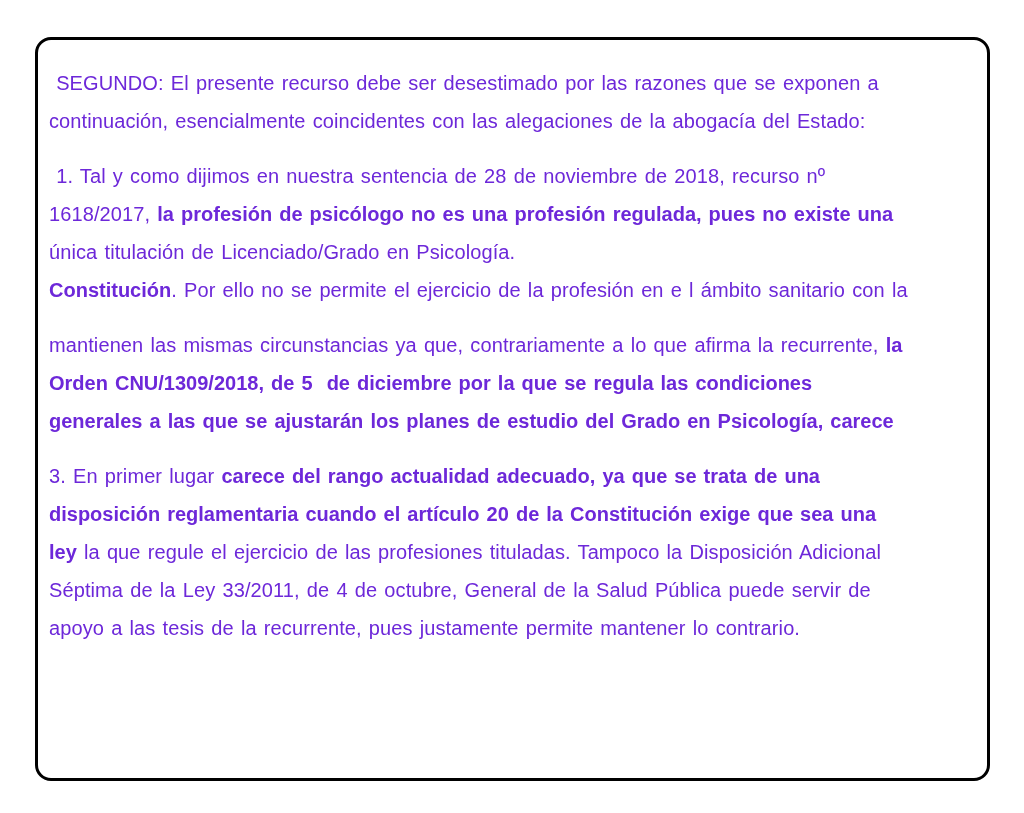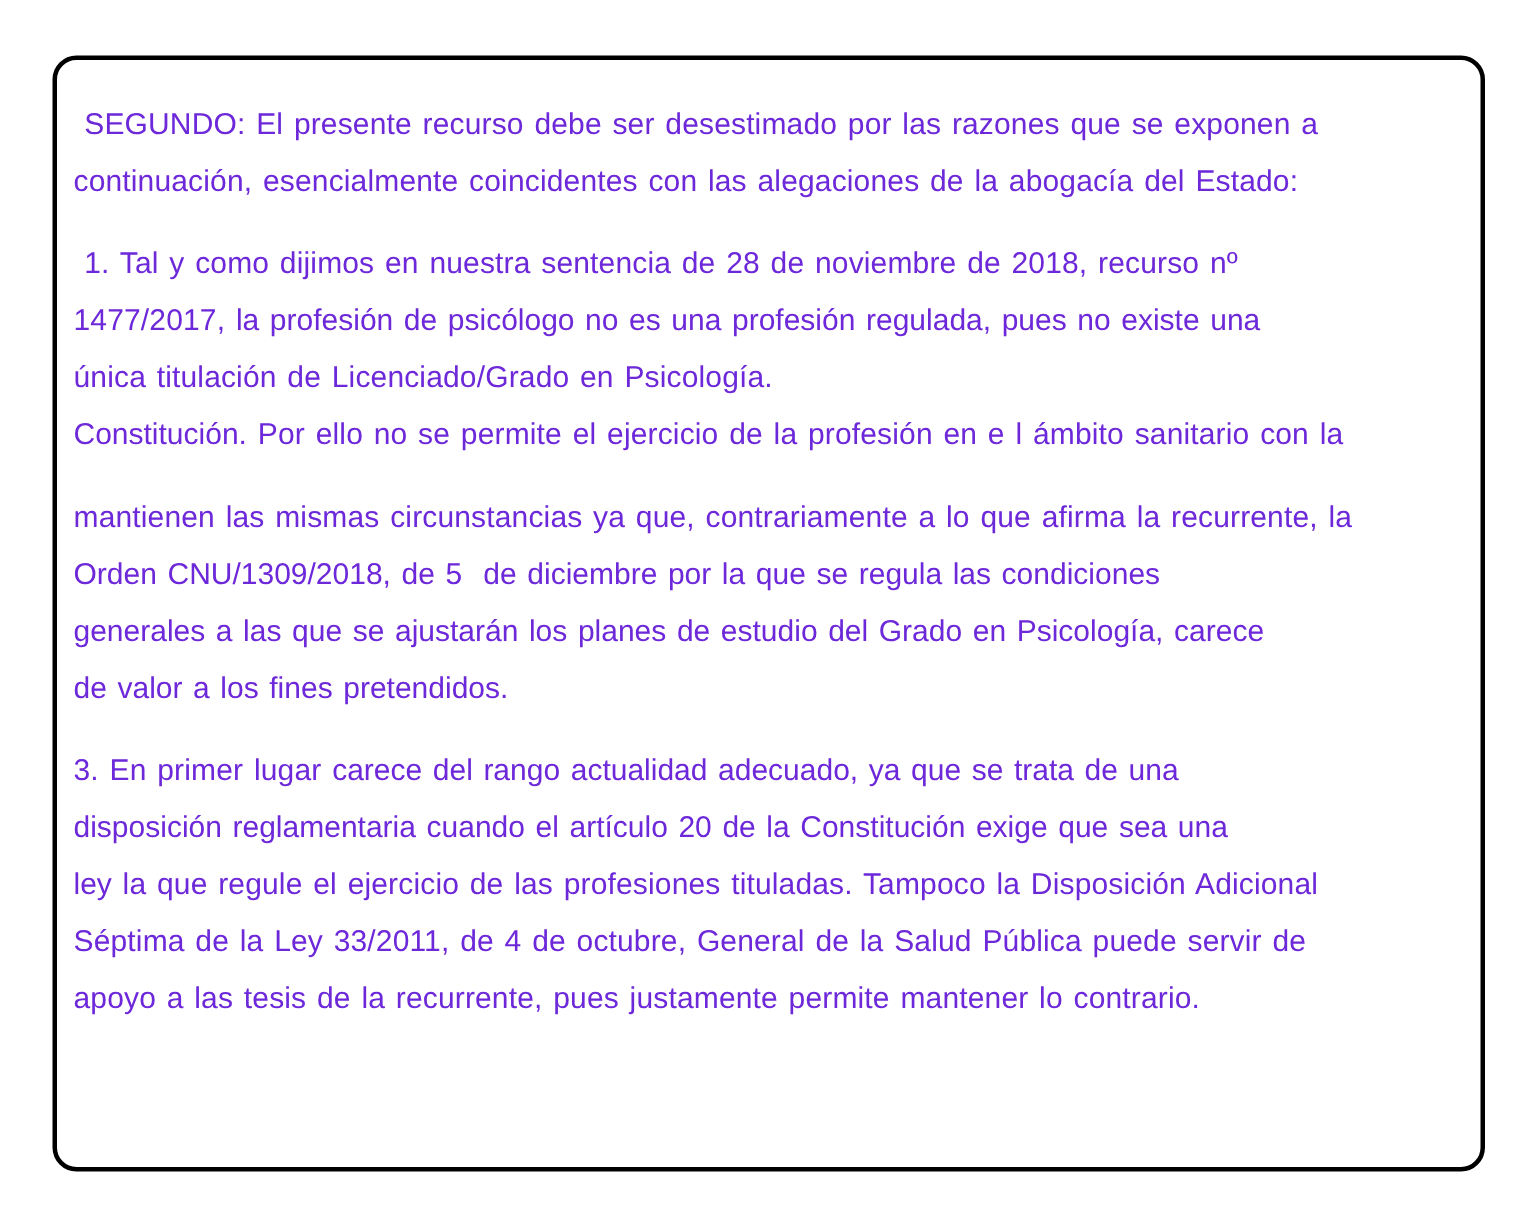--- a/index.html
+++ b/index.html
@@ -34,44 +34,43 @@
   }
   .line {
     white-space: pre;
     font-size: 20px;
     line-height: 38px;
     word-spacing: 1.5px;
     letter-spacing: 0.1px;
     color: #6d28d9;
   }
   .b {
-    font-weight: normal;
+    font-weight: bold;
     letter-spacing: 0;
   }
 </style>
 </head>
 <body>
 
 <div class="doc-box">
   <div id="doc-content">
       <div class="para">
         <div class="line"><span> SEGUNDO: El presente recurso debe ser desestimado por las razones que se exponen a</span></div>
         <div class="line"><span>continuación, esencialmente coincidentes con las alegaciones de la abogacía del Estado:</span></div>
       </div>
       <div class="para">
         <div class="line"><span> 1. Tal y como dijimos en nuestra sentencia de 28 de noviembre de 2018, recurso nº</span></div>
-        <div class="line"><span>1477/2017, </span><span class="b">la profesión de psicólogo no es una profesión regulada, pues no existe una</span></div>
+        <div class="line"><span>1618/2017, </span><span class="b">la profesión de psicólogo no es una profesión regulada, pues no existe una</span></div>
         <div class="line"><span>única titulación de Licenciado/Grado en Psicología.</span></div>
         <div class="line"><span class="b">Constitución</span><span>. Por ello no se permite el ejercicio de la profesión en e l ámbito sanitario con la</span></div>
       </div>
       <div class="para">
         <div class="line"><span>mantienen las mismas circunstancias ya que, contrariamente a lo que afirma la recurrente, </span><span class="b">la</span></div>
         <div class="line"><span class="b">Orden CNU/1309/2018, de 5  de diciembre por la que se regula las condiciones</span></div>
         <div class="line"><span class="b">generales a las que se ajustarán los planes de estudio del Grado en Psicología, carece</span></div>
-        <div class="line"><span class="b">de valor a los fines pretendidos</span><span>.</span></div>
       </div>
       <div class="para">
         <div class="line"><span>3. En primer lugar </span><span class="b">carece del rango actualidad adecuado, ya que se trata de una</span></div>
         <div class="line"><span class="b">disposición reglamentaria cuando el artículo 20 de la Constitución exige que sea una</span></div>
         <div class="line"><span class="b">ley</span><span> la que regule el ejercicio de las profesiones tituladas. Tampoco la Disposición Adicional</span></div>
         <div class="line"><span>Séptima de la Ley 33/2011, de 4 de octubre, General de la Salud Pública puede servir de</span></div>
         <div class="line"><span>apoyo a las tesis de la recurrente, pues justamente permite mantener lo contrario.</span></div>
       </div>
     </div>
 </div>

